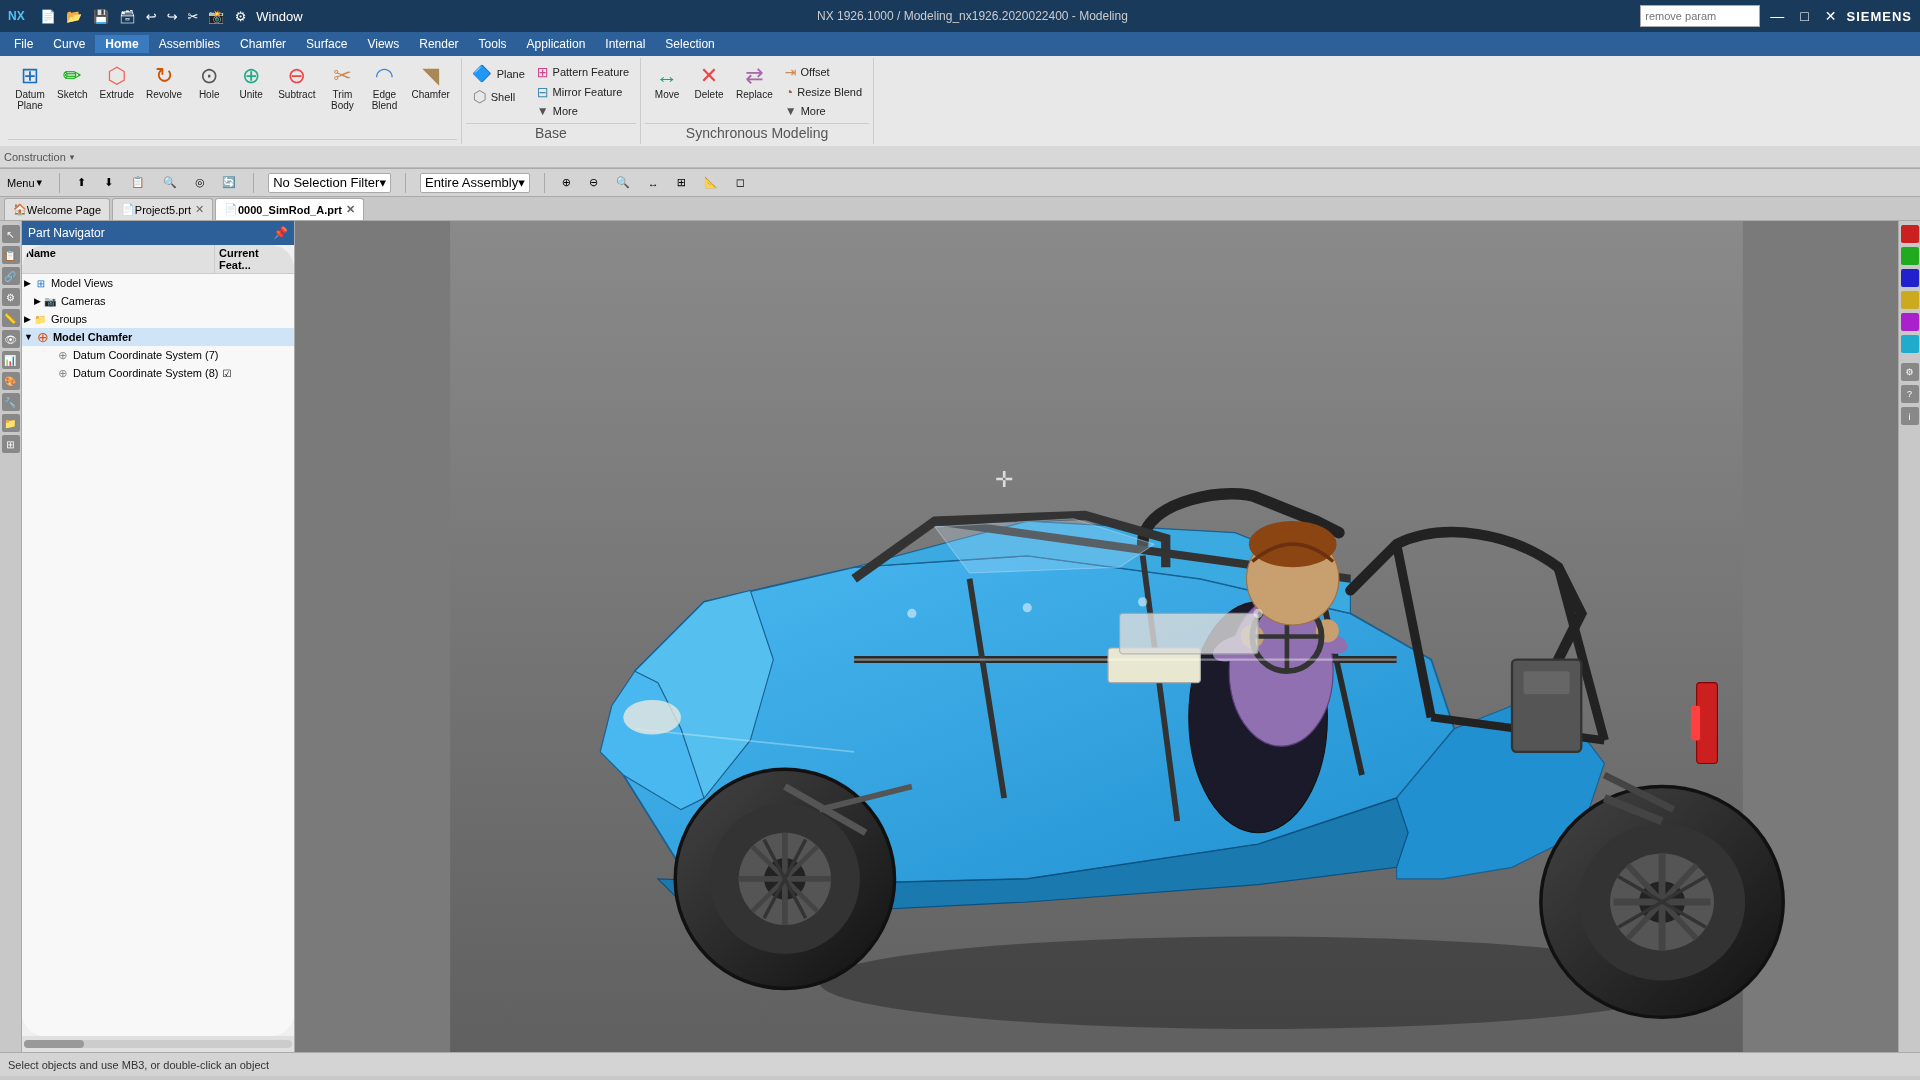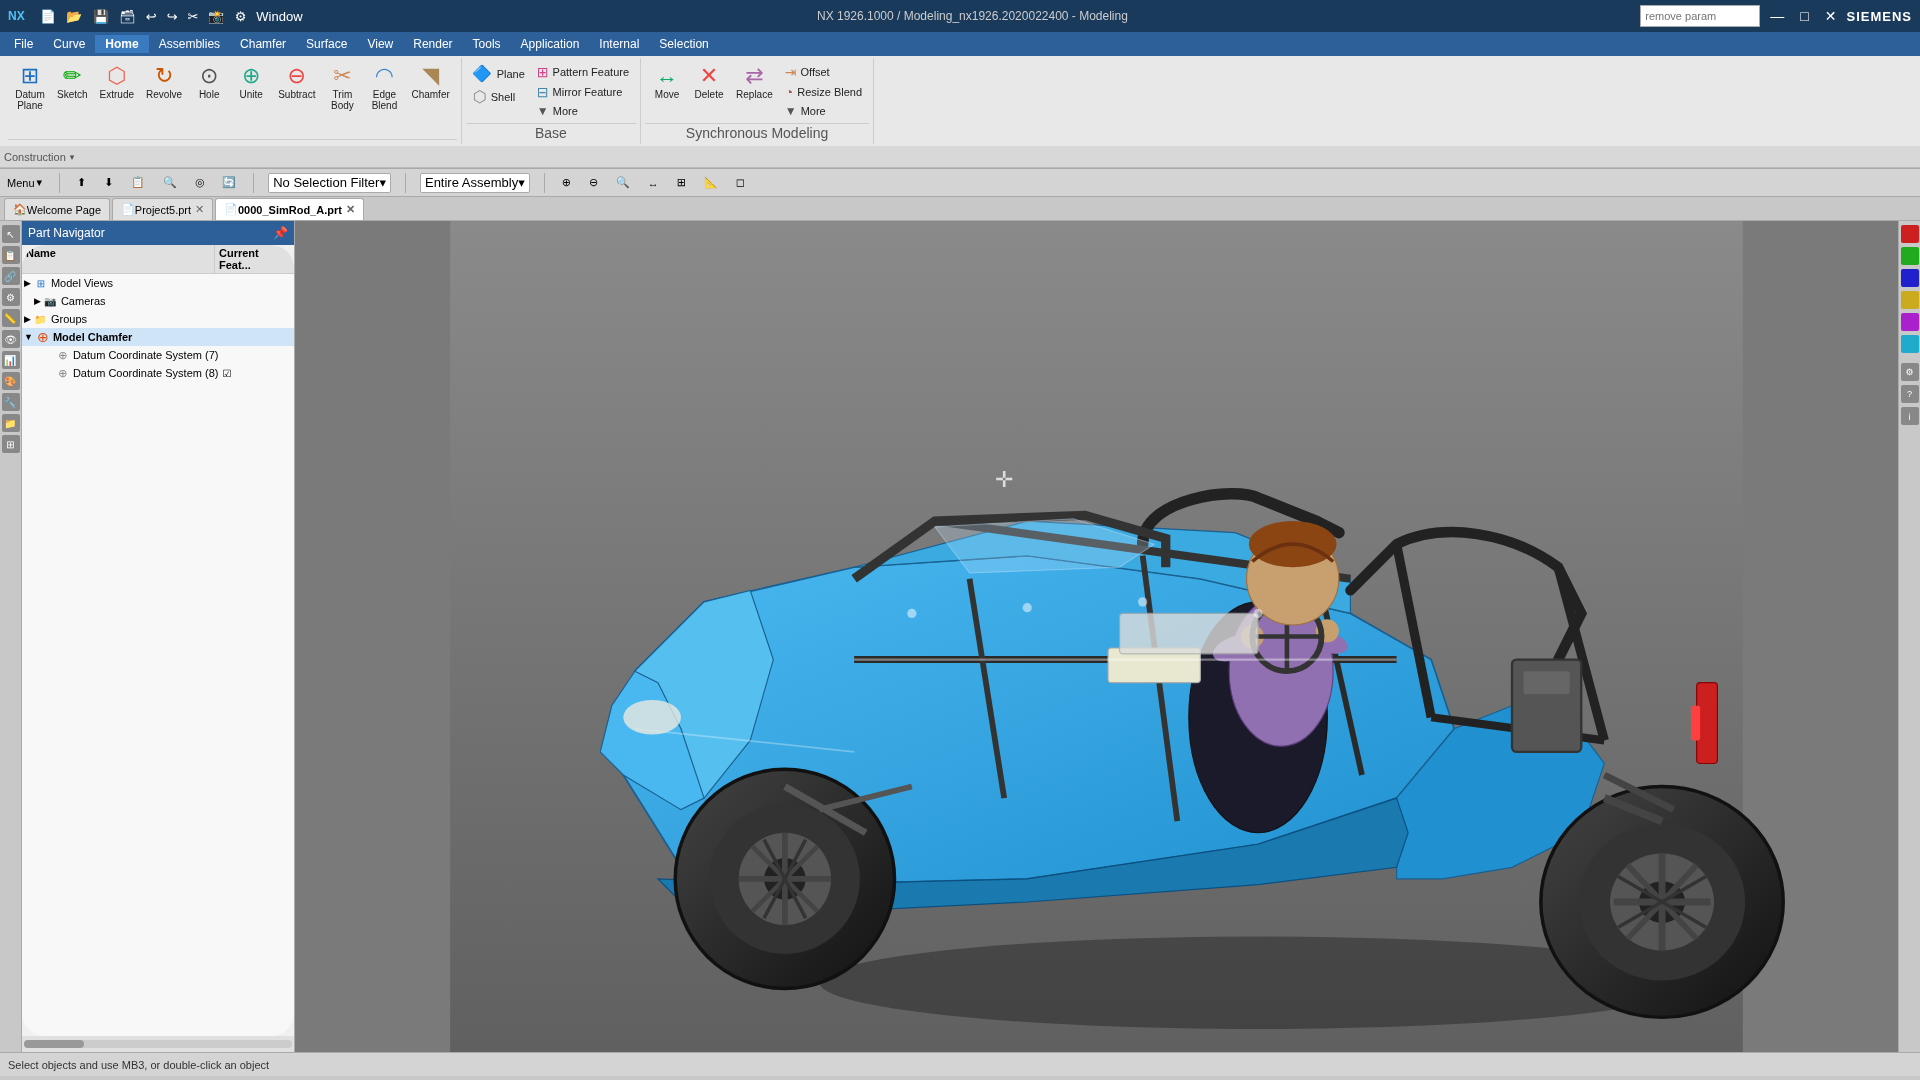--- a/index.html
+++ b/index.html
@@ -164,21 +164,21 @@
   </div>
 </div>
 
 <div id="menubar">
   <span class="menu-item">File</span>
   <span class="menu-item">Curve</span>
   <span class="menu-item active" style="background:#3a7abf;font-weight:bold;">Home</span>
   <span class="menu-item">Assemblies</span>
   <span class="menu-item">Chamfer</span>
   <span class="menu-item">Surface</span>
-  <span class="menu-item">View</span>
+  <span class="menu-item">Views</span>
   <span class="menu-item">Render</span>
   <span class="menu-item">Tools</span>
   <span class="menu-item">Application</span>
   <span class="menu-item">Internal</span>
   <span class="menu-item">Selection</span>
 </div>
 
 <div id="ribbon">
   <div id="ribbon-content">
 

